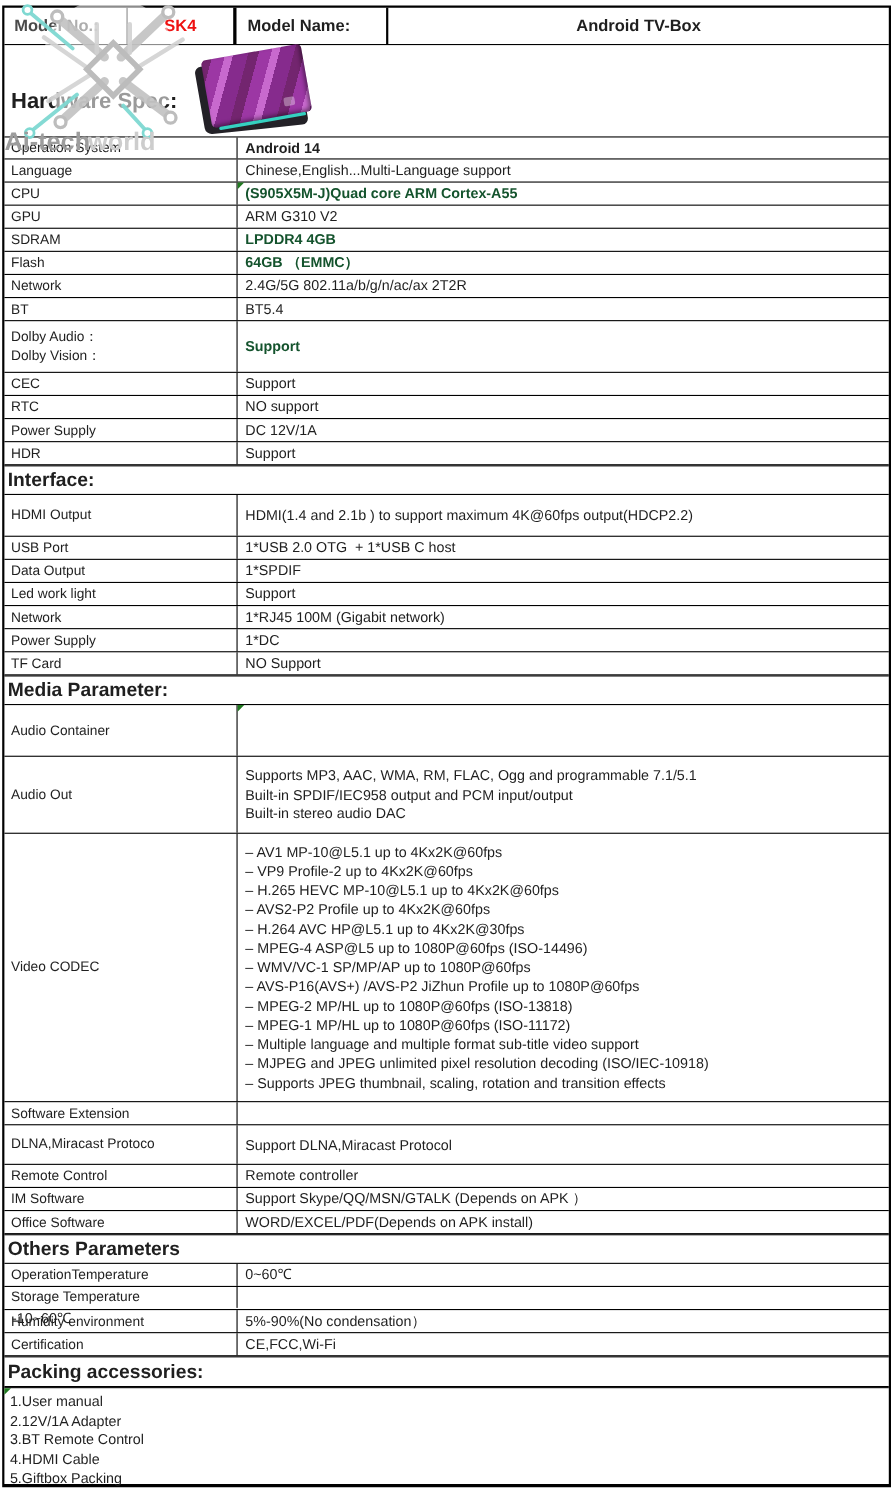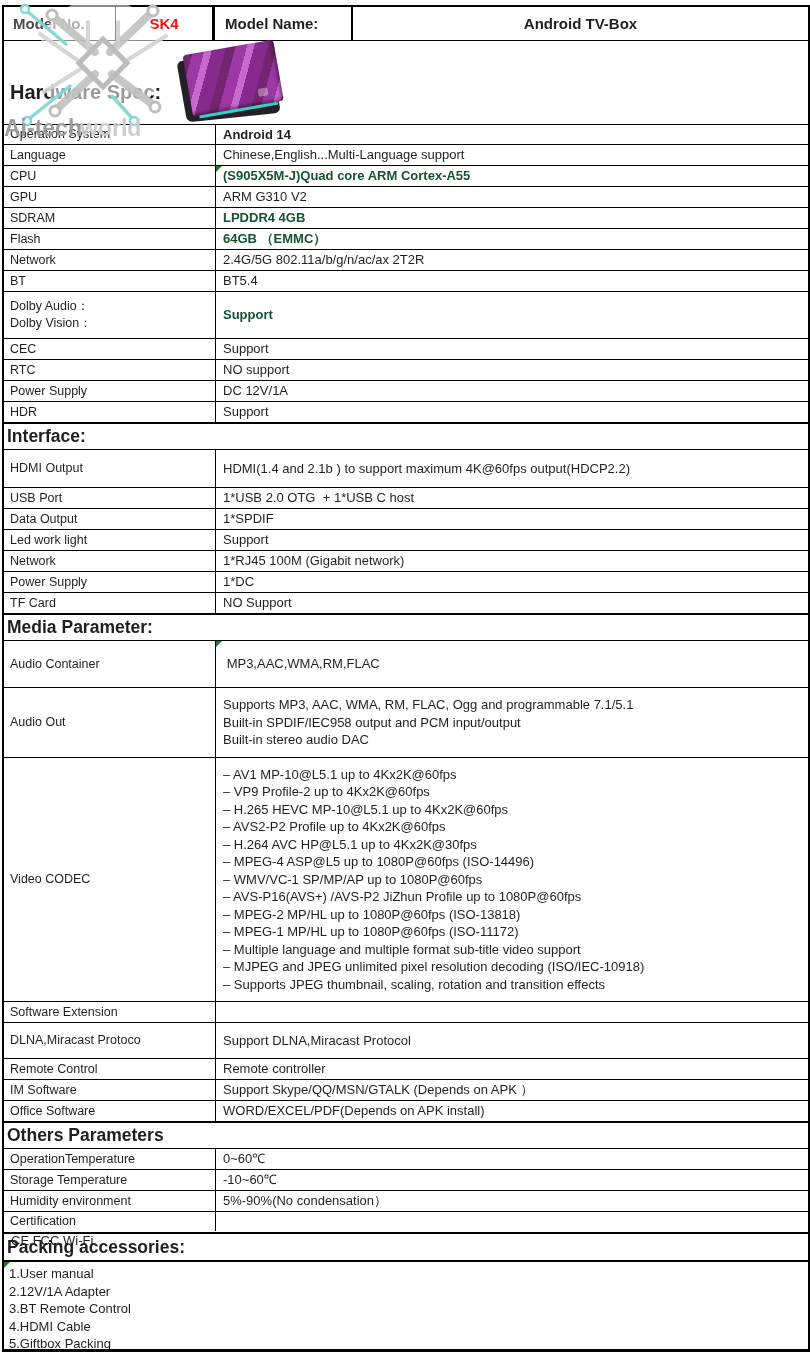--- a/index.html
+++ b/index.html
@@ -250,21 +250,20 @@
       </div>
       <div class="section-row" style="height: 27px;">
         <span>Media Parameter:</span>
       </div>
       <div class="t-row" style="height: 47px;">
         <div class="cell-label">
           <span>Audio Container</span>
         </div>
         <div class="cell-value">
           <span class="gmark"></span>
-          <span> MP3,AAC,WMA,RM,FLAC</span>
         </div>
       </div>
       <div class="t-row" style="height: 70px;">
         <div class="cell-label">
           <span>Audio Out</span>
         </div>
         <div class="cell-value">
           <div>Supports MP3, AAC, WMA, RM, FLAC, Ogg and programmable 7.1/5.1</div>
           <div>Built-in SPDIF/IEC958 output and PCM input/output</div>
           <div>Built-in stereo audio DAC</div>
@@ -331,37 +330,37 @@
         <span>Others Parameters</span>
       </div>
       <div class="t-row" style="height: 21px;">
         <div class="cell-label">
           <span>OperationTemperature</span>
         </div>
         <div class="cell-value">
           <span>0~60℃</span>
         </div>
       </div>
-      <div class="t-row" style="height: 21px;">
+      <div class="t-row" style="height: 21px; flex-direction: column;">
         <div class="cell-label">
           <span>Storage Temperature</span>
         </div>
         <div class="cell-value">
           <span>-10~60℃</span>
         </div>
       </div>
       <div class="t-row" style="height: 21px;">
         <div class="cell-label">
           <span>Humidity environment</span>
         </div>
         <div class="cell-value">
           <span>5%-90%(No condensation）</span>
         </div>
       </div>
-      <div class="t-row" style="height: 21px; flex-direction: column;">
+      <div class="t-row" style="height: 21px;">
         <div class="cell-label">
           <span>Certification</span>
         </div>
         <div class="cell-value">
           <span>CE,FCC,Wi-Fi</span>
         </div>
       </div>
       <div class="section-row" style="height: 28px;">
         <span>Packing accessories:</span>
       </div>

